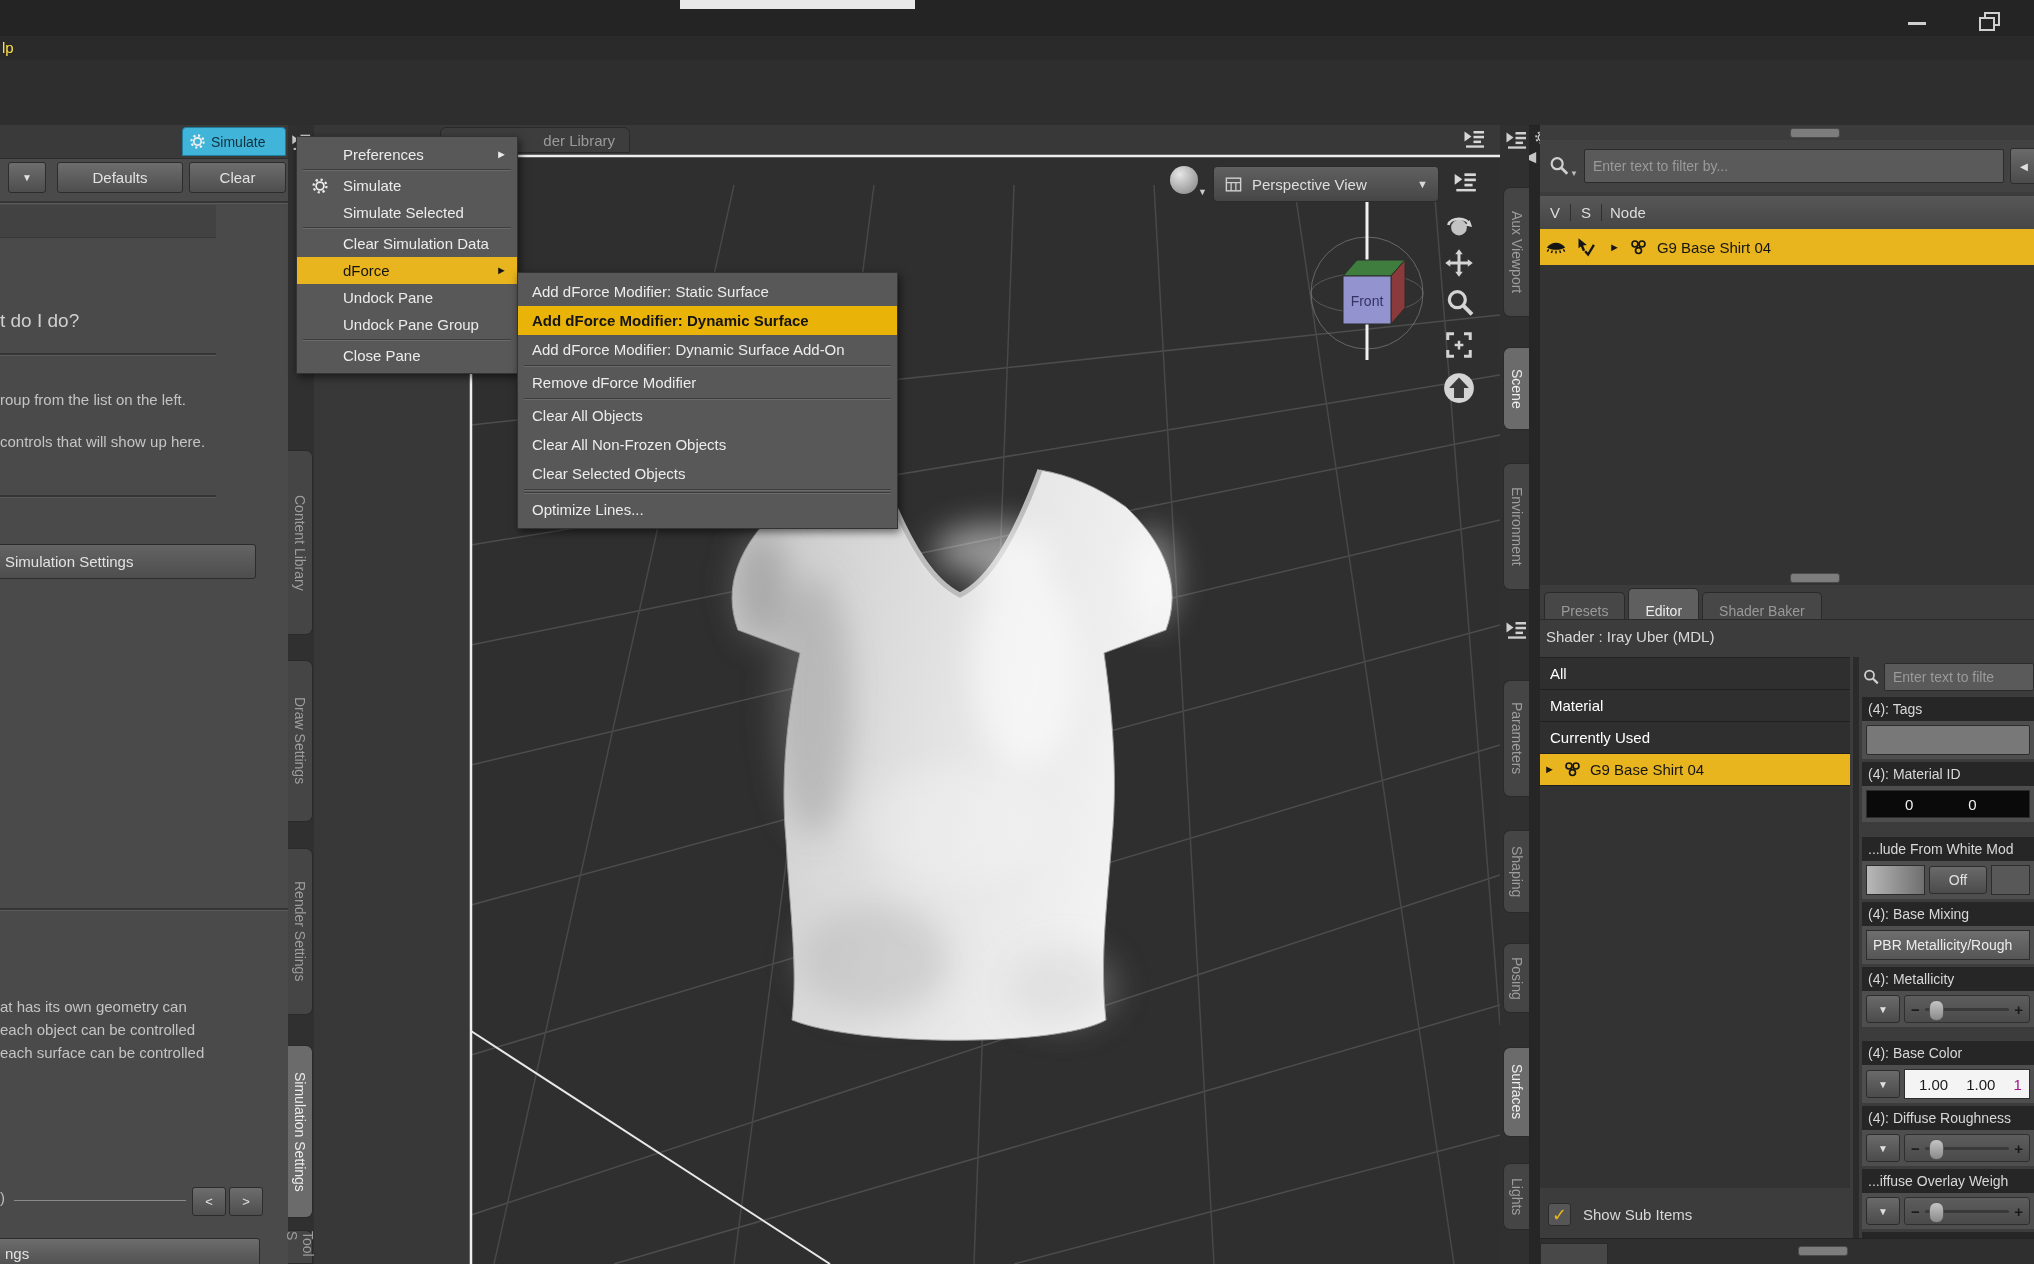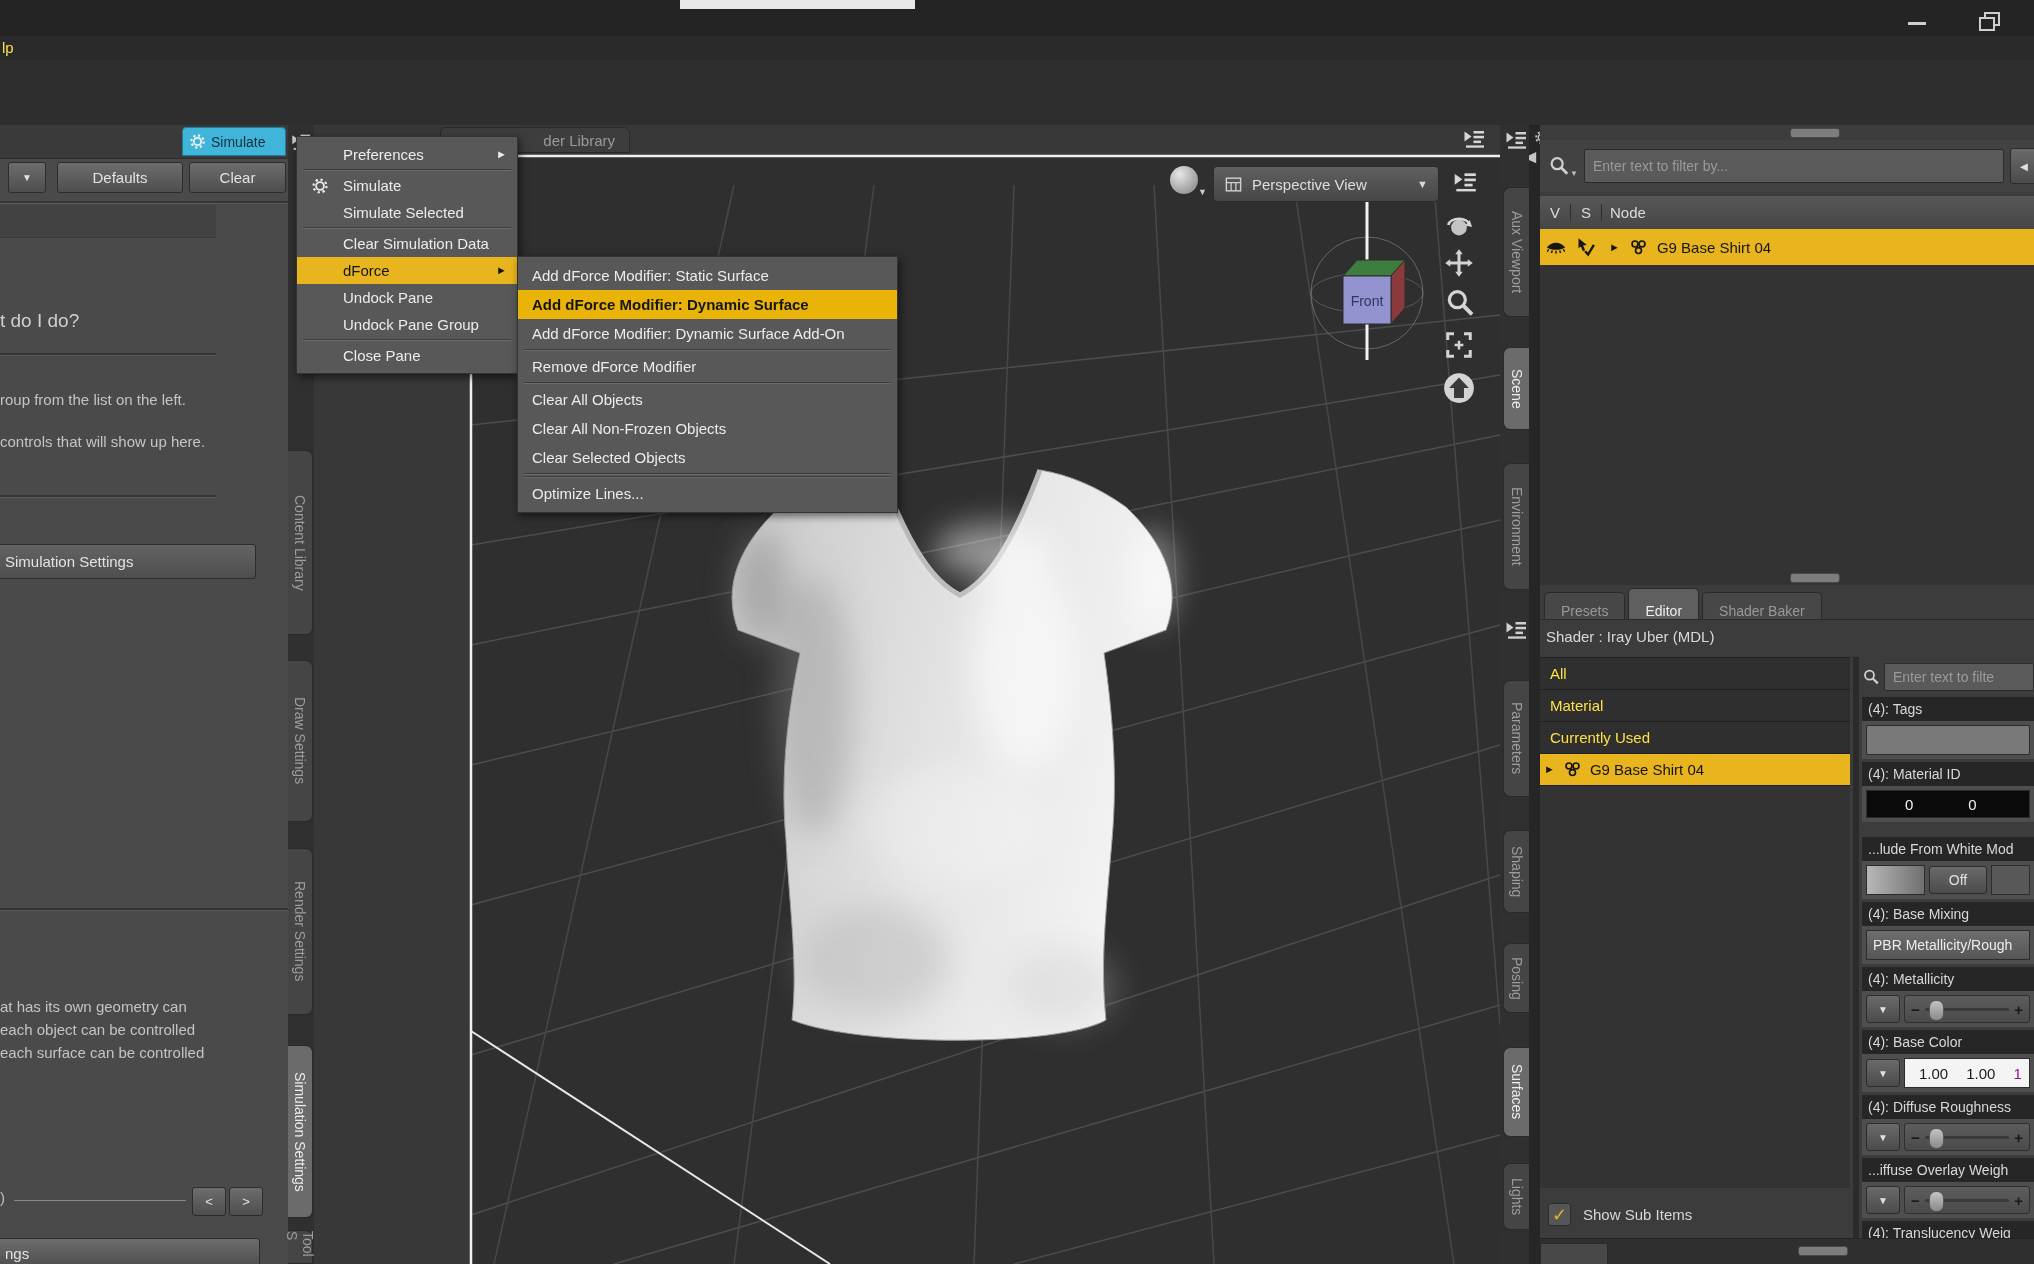--- a/index.html
+++ b/index.html
@@ -41,21 +41,21 @@
   .prow{background:#4e4e4e;padding:4px 4px;display:flex;align-items:center;gap:4px;}
   .ddbtn{width:32px;height:26px;background:linear-gradient(#6a6a6a,#4b4b4b);border:1px solid #2c2c2c;border-radius:3px;
          display:flex;align-items:center;justify-content:center;font-size:10px;color:#e0e0e0;}
   .slider{flex:1;height:26px;background:linear-gradient(#5d5d5d,#4a4a4a);border:1px solid #2f2f2f;border-radius:3px;
           display:flex;align-items:center;padding:0 6px;gap:5px;color:#191919;font-weight:bold;font-size:15px;}
   .track{flex:1;height:3px;background:#3a3a3a;border-radius:2px;position:relative;}
   .knob{position:absolute;left:4px;top:-8px;width:13px;height:19px;border-radius:7px;background:linear-gradient(#c4c4c4,#8a8a8a);border:1px solid #555;}
   .stab{height:26px;padding:0 16px;border-radius:5px 5px 0 0;background:#474747;border:1px solid #2a2a2a;border-bottom:none;
         color:#999;font-size:14px;display:flex;align-items:flex-end;}
   .stab.on{background:#5f5f5f;color:#ececec;height:30px;}
-  .lrow{height:31px;line-height:31px;padding-left:10px;font-size:15px;color:#fde047;background:#2f2f2f;border-bottom:1px solid #202020;}
+  .lrow{height:31px;line-height:31px;padding-left:10px;font-size:15px;color:#ffffff;background:#2f2f2f;border-bottom:1px solid #202020;}
   input.filt{background:#5a5a5a;border:1px solid #2b2b2b;border-radius:2px;color:#ddd;font-size:14px;padding:0 8px;height:28px;box-sizing:border-box;}
   input.filt::placeholder{color:#9a9a9a;}
   .handle{position:absolute;width:48px;height:8px;background:#7d7d7d;border-radius:3px;border:1px solid #4a4a4a;}
 </style>
 </head>
 <body>
 
 <svg width="0" height="0" style="position:absolute" aria-hidden="true">
 <defs>
 <symbol id="s-cam" viewBox="0 0 24 24">
@@ -699,21 +699,21 @@
         </div>
       <div class="slider">
         <span>−</span>
         <div class="track">
             <div class="knob"></div>
           </div>
         <span>+</span>
       </div>
     </div>
 
-    <div class="phead" style="margin-top:3px;">(4): Base Color</div>
+    <div class="phead" style="margin-top:14px;">(4): Base Color</div>
     <div class="prow">
       <div class="ddbtn">
           <span>▼</span>
         </div>
       <div style="flex:1;height:28px;background:#f4f4f4;border:1px solid #2c2c2c;display:flex;align-items:center;gap:18px;padding-left:14px;font-size:15px;color:#1a1a1a;overflow:hidden;">
         <span>1.00</span>
         <span>1.00</span>
         <span style="color:#a0128a;">1</span>
       </div>
     </div>
@@ -810,21 +810,21 @@
     <span class="icol"></span>
       <span class="lbl">Undock Pane Group</span>
   </div>
   <div class="msep"></div>
   <div class="mi">
     <span class="icol"></span>
       <span class="lbl">Close Pane</span>
   </div>
 </div>
 
-<div class="menu abs" style="left:517px;top:256px;width:381px;">
+<div class="menu abs" style="left:517px;top:272px;width:381px;">
   <div class="smi">Add dForce Modifier: Static Surface</div>
   <div class="smi hl">Add dForce Modifier: Dynamic Surface</div>
   <div class="smi">Add dForce Modifier: Dynamic Surface Add-On</div>
   <div class="msep"></div>
   <div class="smi">Remove dForce Modifier</div>
   <div class="msep"></div>
   <div class="smi">Clear All Objects</div>
   <div class="smi">Clear All Non-Frozen Objects</div>
   <div class="smi">Clear Selected Objects</div>
   <div class="msep"></div>

